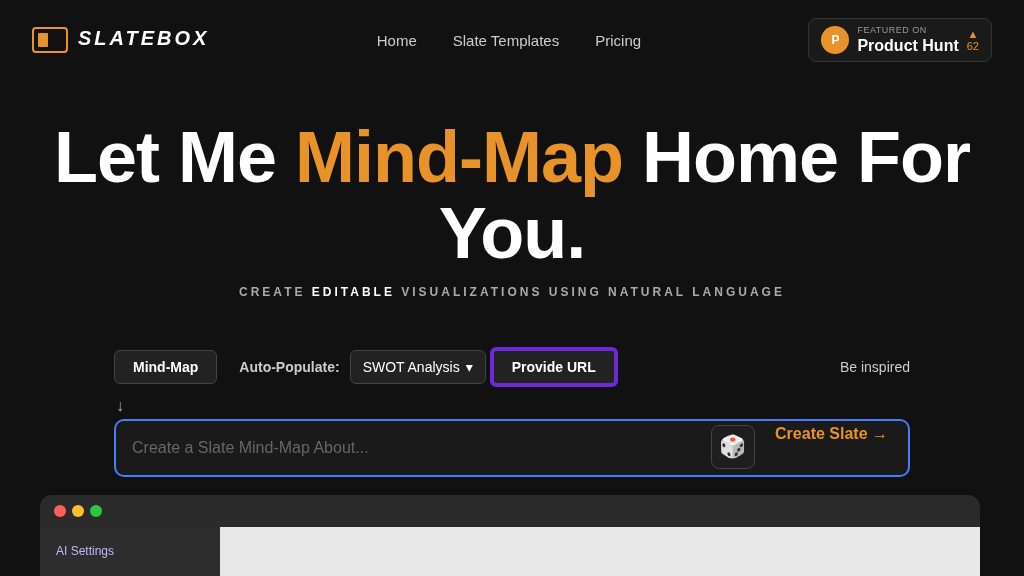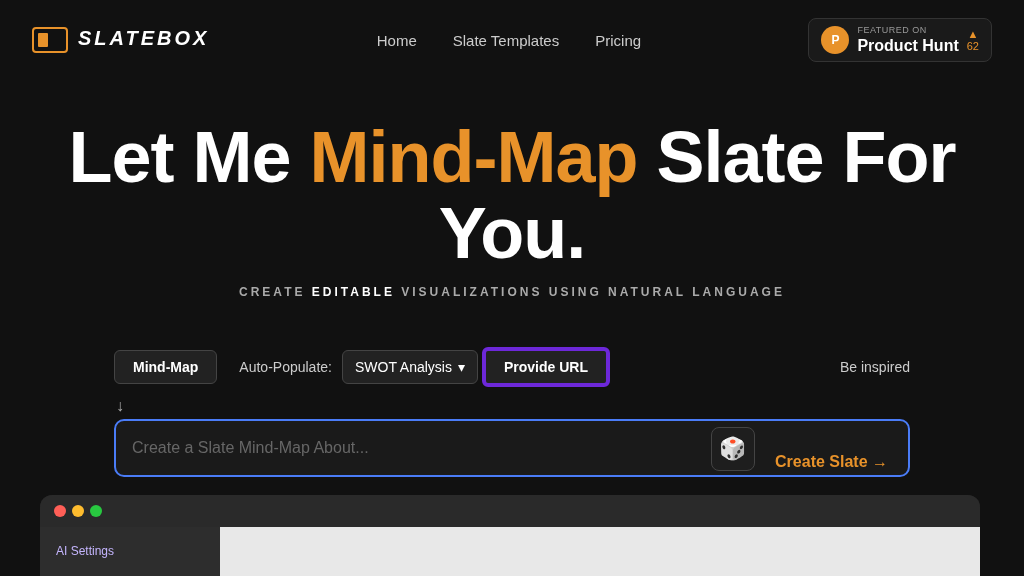--- a/index.html
+++ b/index.html
@@ -203,21 +203,21 @@
     }
 
     .auto-populate-group {
       display: flex;
       align-items: center;
       gap: 0;
     }
 
     .auto-label {
       font-size: 14px;
-      font-weight: 400;
+      font-weight: 700;
       color: #cccccc;
       padding: 8px 4px 8px 18px;
     }
 
     .swot-select {
       display: flex;
       align-items: center;
       gap: 6px;
       background: #222;
       border: 1px solid #444;
@@ -249,21 +249,21 @@
 
     .arrow-down {
       font-size: 16px;
       color: #aaa;
       margin-bottom: 4px;
       margin-left: 2px;
     }
 
     .input-row {
       display: flex;
-      align-items: flex-end;
+      align-items: flex-start;
       background: #1a1a1a;
       border: 2px solid #4a7cf7;
       border-radius: 10px;
       padding: 4px 8px 4px 16px;
       gap: 8px;
     }
 
     .main-input {
       flex: 1;
       background: transparent;
@@ -377,21 +377,21 @@
       <div class="ph-count">
         <span>▲</span>
         <span>62</span>
       </div>
     </div>
   </div>
 </nav>
 
 <div class="hero">
   <h1 class="hero-title">
-    <span>Let Me </span><span class="highlight">Mind-Map</span><span> Slate For You.</span>
+    <span>Let Me </span><span class="highlight">Mind-Map</span><span> Home For You.</span>
   </h1>
   <p class="hero-subtitle">
     <span>CREATE</span>
     <span class="editable">EDITABLE</span>
     <span>VISUALIZATIONS USING NATURAL LANGUAGE</span>
   </p>
 </div>
 
 <div class="tool-area">
   <div class="tabs">

